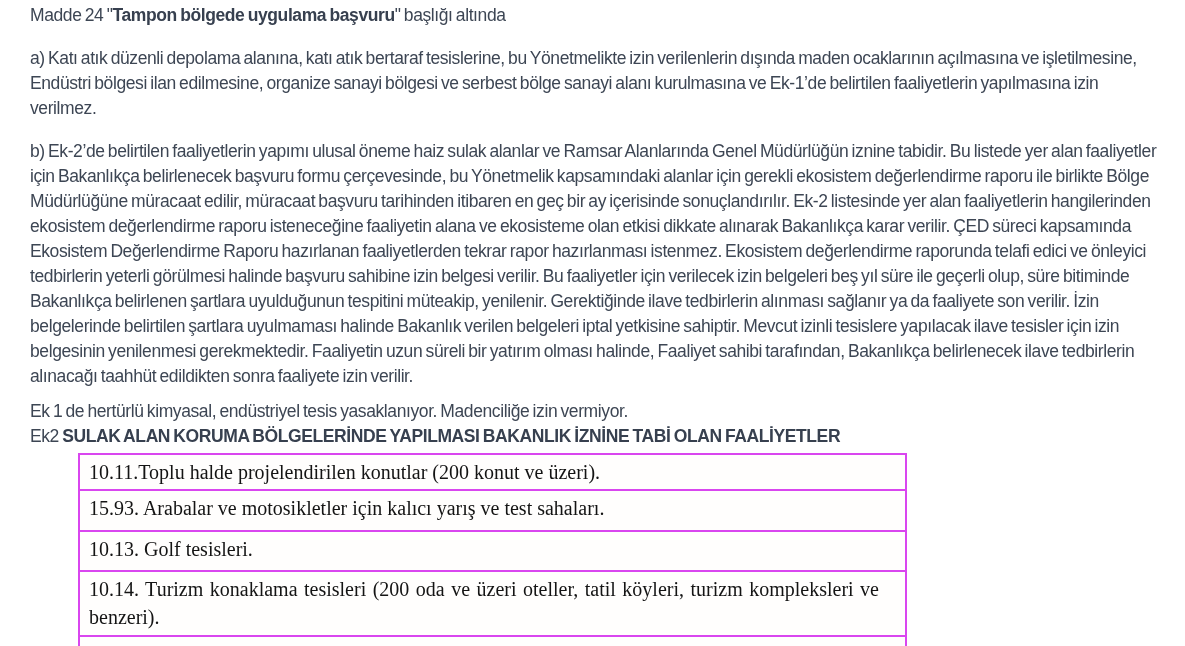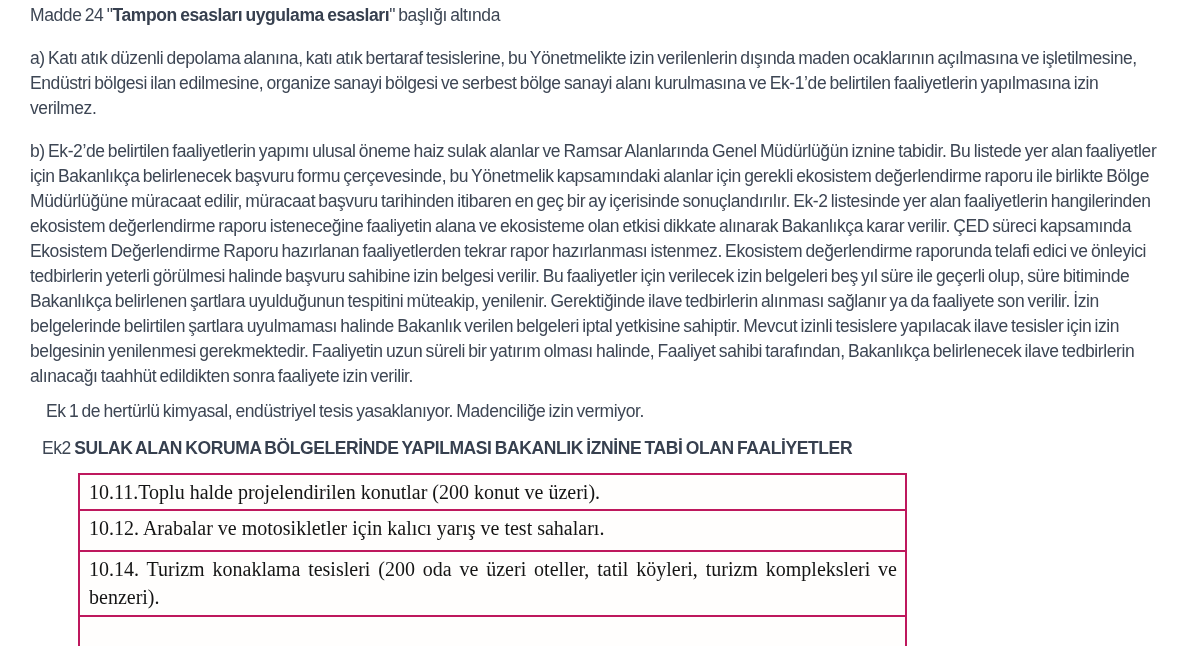--- a/index.html
+++ b/index.html
@@ -19,76 +19,79 @@
     word-spacing: -1.2px;
     color: #3d4654;
   }
 
   .heading { margin: 0; }
   .heading strong, .ek2-line strong { font-weight: 700; color: #37404f; }
 
   .para { margin: 18px 0 0 0; max-width: 1135px; }
   .para-b { max-height: 275px; overflow: hidden; }
 
-  .note { margin: 10px 0 0 16px; max-width: 1135px; }
-  .ek2-line { margin: 12px; }
+  .note { margin: 10px 0 0 0; max-width: 1135px; }
+  .ek2-line { margin: 0; }
 
   table.doc-table {
     border-collapse: collapse;
     table-layout: fixed;
     width: 829px;
     margin: 4px 0 0 48px;
     background: #fffefd;
     font-family: "Liberation Serif", "DejaVu Serif", serif;
     font-size: 20px;
     line-height: 28px;
     letter-spacing: 0;
     word-spacing: 0;
     color: #141414;
   }
   table.doc-table td {
-    border: 2px solid #be185d;
-    padding: 3px 8px 2px 9px;
+    border: 2px solid #d946ef;
+    padding: 3px 26px 2px 9px;
     vertical-align: top;
   }
   tr.row-1 td { height: 29px; }
   tr.row-2 td { height: 34px; }
   tr.row-3 td { height: 33px; }
   tr.row-4 td { height: 58px; text-align: justify; }
   tr.row-partial td { height: 40px; }
 
   .squiggle {
     text-decoration-style: wavy;
     text-decoration-color: #2e8b3c;
     text-decoration-thickness: 1px;
     text-underline-offset: 3px;
   }
 </style>
 </head>
 <body>
 
 <div class="page">
 
-  <p class="heading"><span>Madde 24 "</span><strong>Tampon esasları uygulama esasları</strong><span>" başlığı altında</span></p>
+  <p class="heading"><span>Madde 24 "</span><strong>Tampon bölgede uygulama başvuru</strong><span>" başlığı altında</span></p>
 
   <p class="para para-a">a) Katı atık düzenli depolama alanına, katı atık bertaraf tesislerine, bu Yönetmelikte izin verilenlerin dışında maden ocaklarının açılmasına ve işletilmesine, Endüstri bölgesi ilan edilmesine, organize sanayi bölgesi ve serbest bölge sanayi alanı kurulmasına ve Ek-1’de belirtilen faaliyetlerin yapılmasına izin verilmez.</p>
 
   <p class="para para-b">b) Ek-2’de belirtilen faaliyetlerin yapımı ulusal öneme haiz sulak alanlar ve Ramsar Alanlarında Genel Müdürlüğün iznine tabidir. Bu listede yer alan faaliyetler için Bakanlıkça belirlenecek başvuru formu çerçevesinde, bu Yönetmelik kapsamındaki alanlar için gerekli ekosistem değerlendirme raporu ile birlikte Bölge Müdürlüğüne müracaat edilir, müracaat başvuru tarihinden itibaren en geç bir ay içerisinde sonuçlandırılır. Ek-2 listesinde yer alan faaliyetlerin hangilerinden ekosistem değerlendirme raporu isteneceğine faaliyetin alana ve ekosisteme olan etkisi dikkate alınarak Bakanlıkça karar verilir. ÇED süreci kapsamında Ekosistem Değerlendirme Raporu hazırlanan faaliyetlerden tekrar rapor hazırlanması istenmez. Ekosistem değerlendirme raporunda telafi edici ve önleyici tedbirlerin yeterli görülmesi halinde başvuru sahibine izin belgesi verilir. Bu faaliyetler için verilecek izin belgeleri beş yıl süre ile geçerli olup, süre bitiminde Bakanlıkça belirlenen şartlara uyulduğunun tespitini müteakip, yenilenir. Gerektiğinde ilave tedbirlerin alınması sağlanır ya da faaliyete son verilir. İzin belgelerinde belirtilen şartlara uyulmaması halinde Bakanlık verilen belgeleri iptal yetkisine sahiptir. Mevcut izinli tesislere yapılacak ilave tesisler için izin belgesinin yenilenmesi gerekmektedir. Faaliyetin uzun süreli bir yatırım olması halinde, Faaliyet sahibi tarafından, Bakanlıkça belirlenecek ilave tedbirlerin alınacağı taahhüt edildikten sonra faaliyete izin verilir.</p>
 
   <p class="note ek1-line">Ek 1 de hertürlü kimyasal, endüstriyel tesis yasaklanıyor. Madenciliğe izin vermiyor.</p>
 
   <p class="note ek2-line"><span>Ek2 </span><strong>SULAK ALAN KORUMA BÖLGELERİNDE YAPILMASI BAKANLIK İZNİNE TABİ OLAN FAALİYETLER</strong></p>
 
   <table class="doc-table">
     <tbody>
       <tr class="row-1">
         <td>10.11.Toplu halde projelendirilen konutlar (200 konut ve üzeri).</td>
       </tr>
       <tr class="row-2">
-        <td>10.12. Arabalar ve motosikletler için kalıcı yarış ve test sahaları.</td>
+        <td>15.93. Arabalar ve motosikletler için kalıcı yarış ve test sahaları.</td>
+      </tr>
+      <tr class="row-3">
+        <td>10.13. Golf tesisleri.</td>
       </tr>
       <tr class="row-4">
         <td><span>10.14. Turizm konaklama tesisleri (200 oda ve üzeri oteller, tatil köyleri, turizm </span><span class="squiggle">kompleksleri</span><span> ve benzeri).</span></td>
       </tr>
       <tr class="row-partial">
         <td></td>
       </tr>
     </tbody>
   </table>
 

